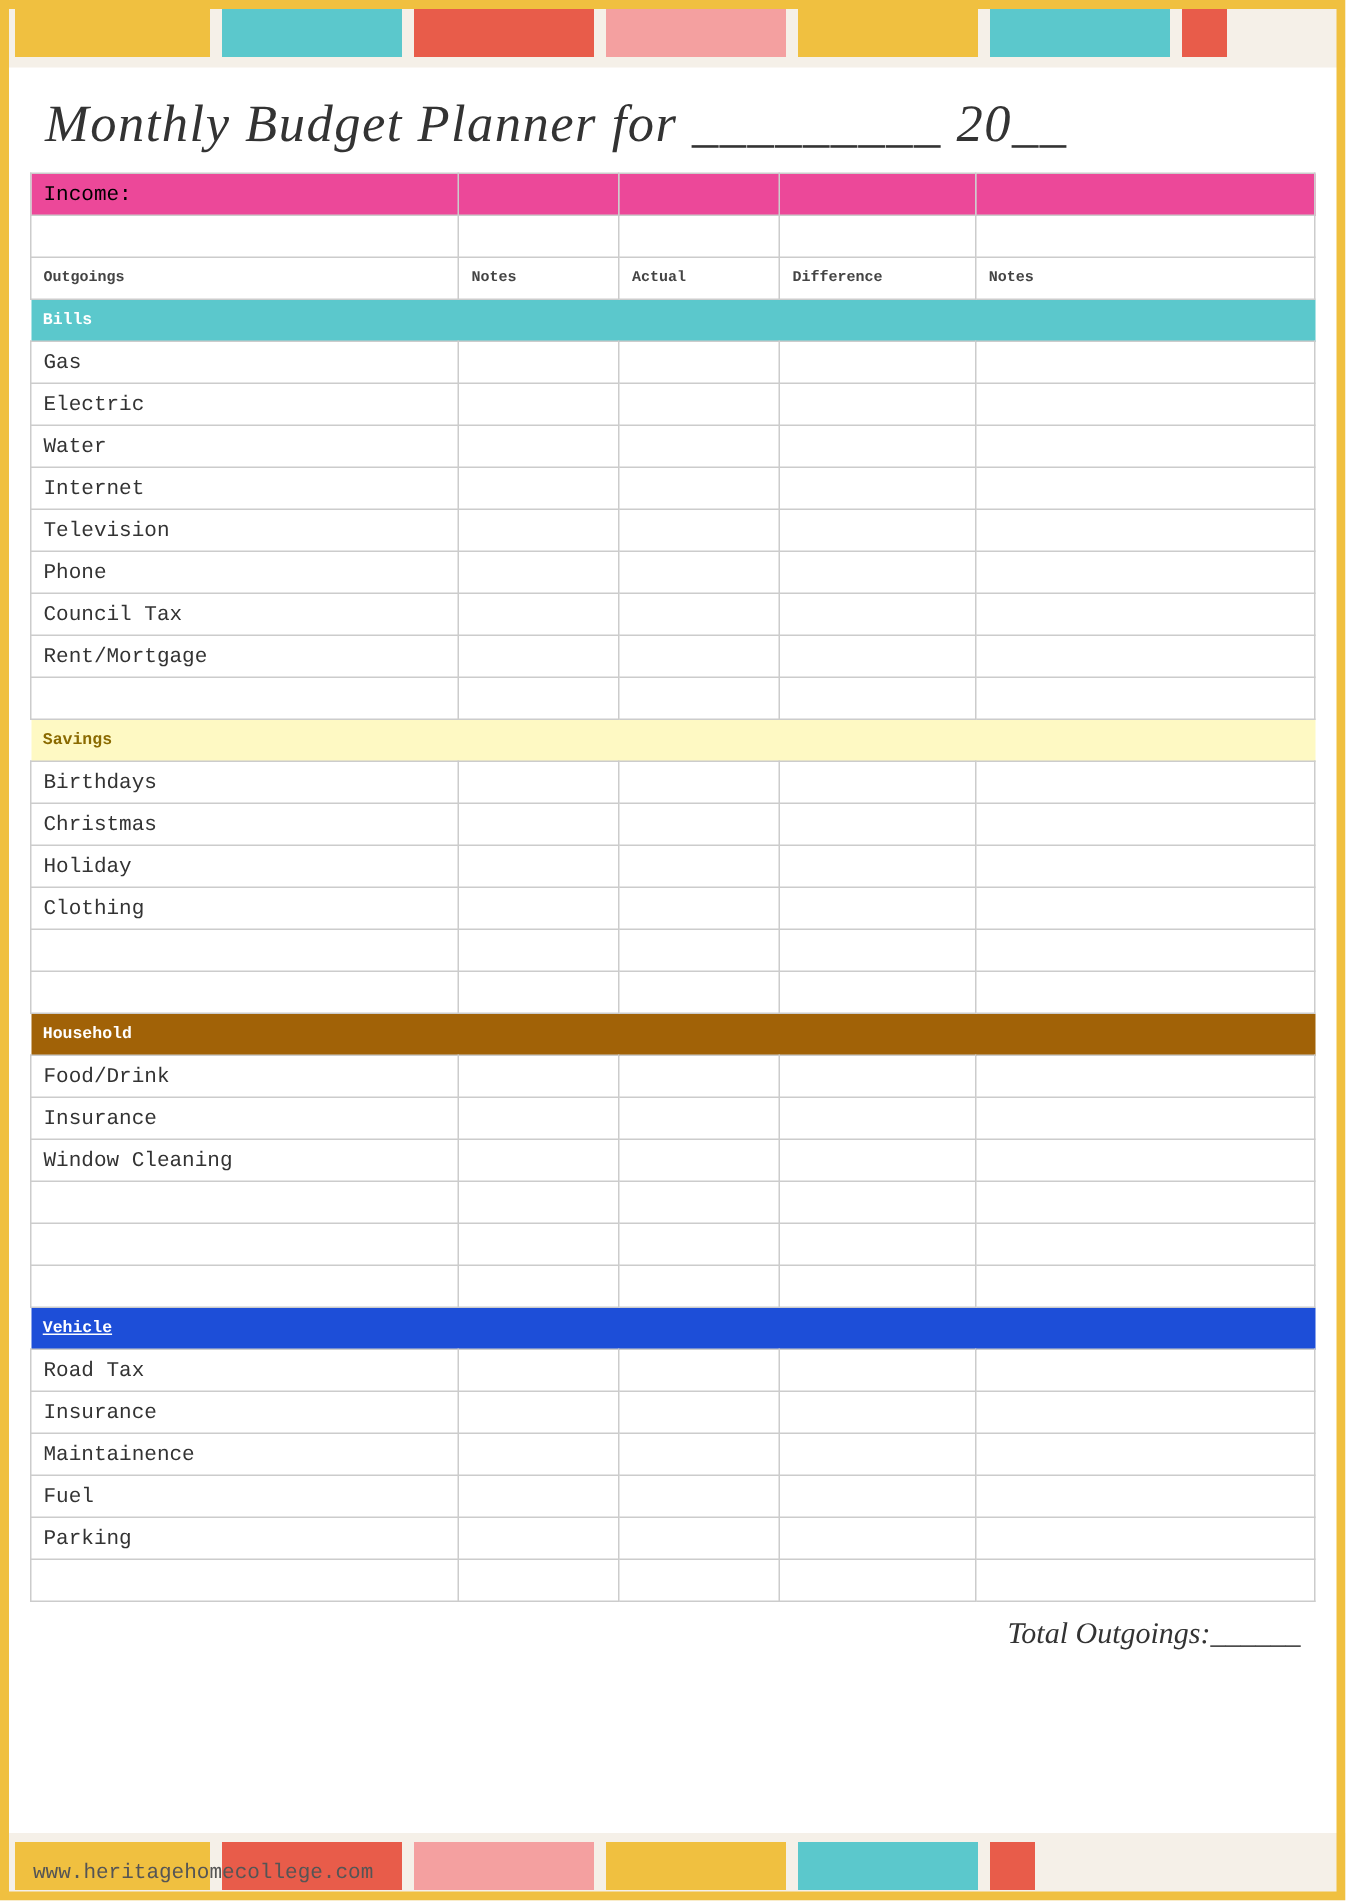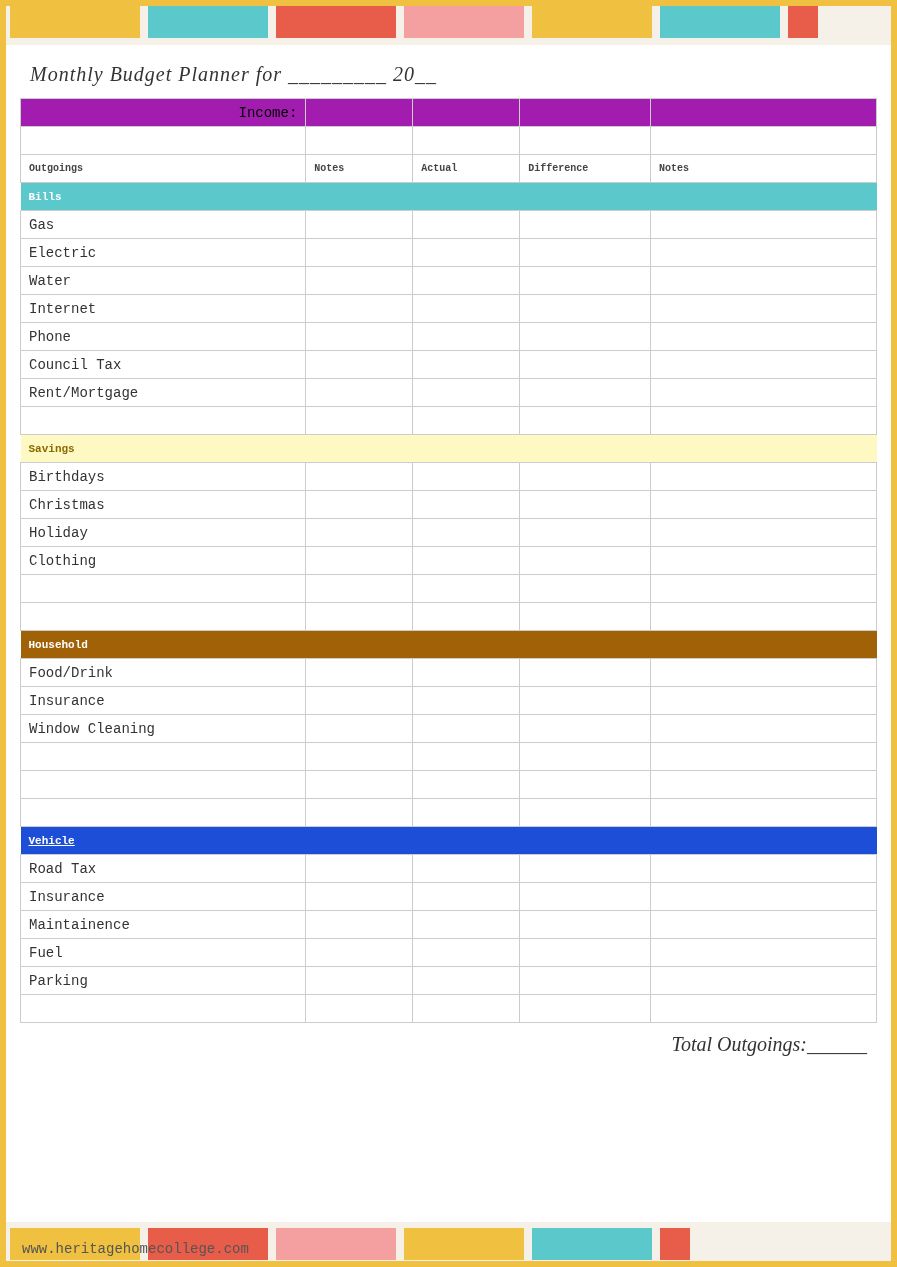--- a/index.html
+++ b/index.html
@@ -45,21 +45,21 @@
       border: 6px solid #f0c040;
       pointer-events: none;
     }
 
     .content-area {
       padding: 8px 20px 8px 20px;
     }
 
     .title {
       font-family: 'Georgia', cursive, serif;
-      font-size: 20px;
+      font-size: 35px;
       color: #333;
       margin: 10px 0 12px 10px;
       font-style: italic;
       letter-spacing: 1px;
     }
 
     
     .budget-table {
       width: 100%;
       border-collapse: collapse;
@@ -80,22 +80,21 @@
     .budget-table .col-notes { width: 190px; }
 
     .header-row td {
       font-weight: bold;
       font-size: 10px;
       color: #444;
       background: #fff;
     }
 
     .income-row td {
-      background: #a21caf;
-      text-align: right;
+      background: #ec4899;
     }
 
     .section-header td {
       font-size: 11px;
       font-weight: bold;
       color: white;
       border: none;
     }
 
     .section-bills { background-color: #5bc8cc; }
@@ -200,20 +199,27 @@
     </tr>
     <tr class="data-row">
       <td>Water</td>
           <td></td>
           <td></td>
           <td></td>
           <td></td>
     </tr>
     <tr class="data-row">
       <td>Internet</td>
+          <td></td>
+          <td></td>
+          <td></td>
+          <td></td>
+    </tr>
+    <tr class="data-row">
+      <td>Television</td>
           <td></td>
           <td></td>
           <td></td>
           <td></td>
     </tr>
     <tr class="data-row">
       <td>Phone</td>
           <td></td>
           <td></td>
           <td></td>

